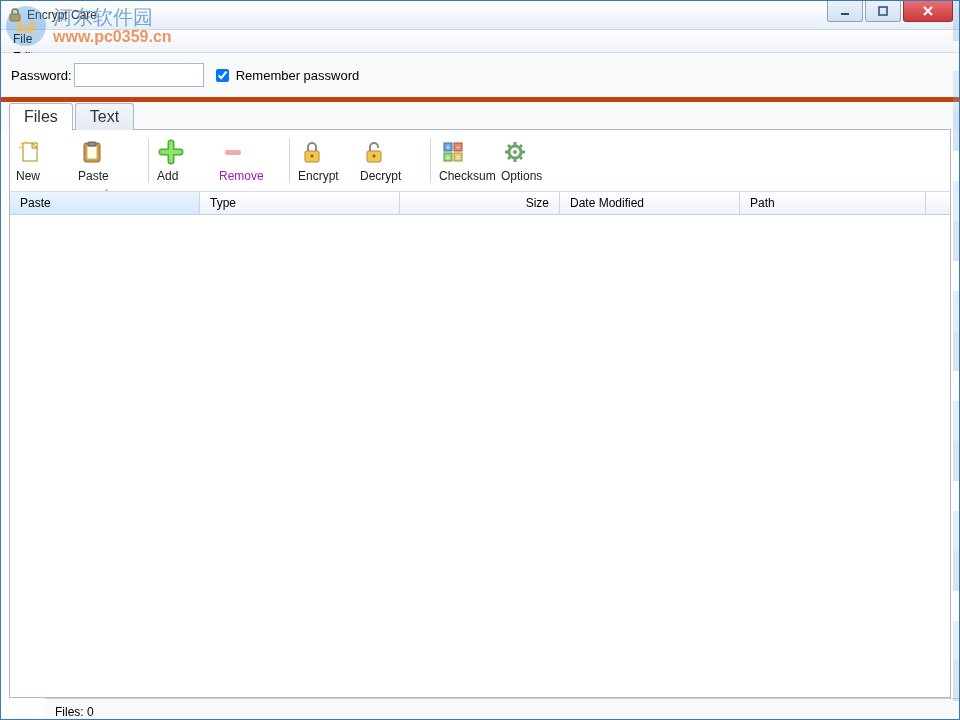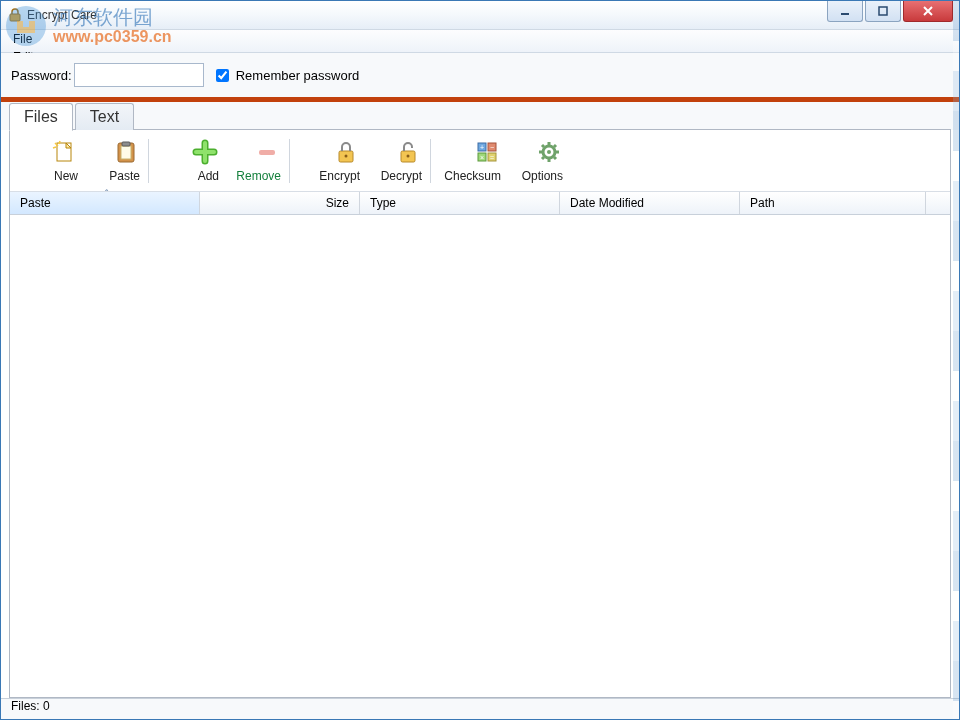--- a/index.html
+++ b/index.html
@@ -222,40 +222,40 @@
   }
   .tb-sep {
     width: 1px;
     height: 44px;
     background: #d0d6de;
     margin: 0 8px;
   }
   .tb-btn {
     display: flex;
     flex-direction: column;
-    align-items: flex-end;
+    align-items: flex-start;
     justify-content: center;
     width: 62px;
     padding: 2px 0;
     cursor: default;
   }
   .tb-btn .tb-icon {
     width: 28px;
     height: 28px;
     margin-bottom: 3px;
     display: flex;
     align-items: center;
     justify-content: center;
   }
   .tb-btn .tb-label {
     font-size: 12px;
     color: #222;
   }
   .tb-btn.disabled .tb-label {
-    color: #15803d;
+    color: #a21caf;
   }
 
   
   .col-headers {
     display: flex;
     height: 22px;
     background: linear-gradient(to bottom, #ffffff, #eef3f9);
     border-bottom: 1px solid #c8d0da;
   }
   .col {
@@ -288,23 +288,24 @@
   .list-body {
     flex: 1;
     background: #fff;
   }
 
   .statusbar {
     height: 20px;
     border-top: 1px solid #c8d0da;
     background: #f7f9fb;
     display: flex;
-    align-items: flex-start;
+    align-items: flex-end;
     padding: 0 10px;
     font-size: 12px;
+    margin-left: 44px;
   }
 
   
   .right-stripe {
     position: absolute;
     top: 0;
     right: 0;
     width: 6px;
     height: 100%;
     background: repeating-linear-gradient(to bottom, #5f94c9 0 40px, #ffffff 40px 70px, #8fb7df 70px 110px);
@@ -475,22 +476,22 @@
               <circle cx="13" cy="13" r="2" fill="#6fa26a"></circle>
             </svg>
           </div>
           <span class="tb-label">Options</span>
         </div>
       </div>
     </div>
 
     <div class="col-headers">
       <div class="col col-name sorted">Paste</div>
+      <div class="col col-type">Type</div>
       <div class="col col-size">Size</div>
-      <div class="col col-type">Type</div>
       <div class="col col-date">Date Modified</div>
       <div class="col col-path">Path</div>
       <div class="col col-last"></div>
     </div>
 
     <div class="list-body"></div>
   </div>
 
   <div class="statusbar">
     <span>Files: 0</span>

